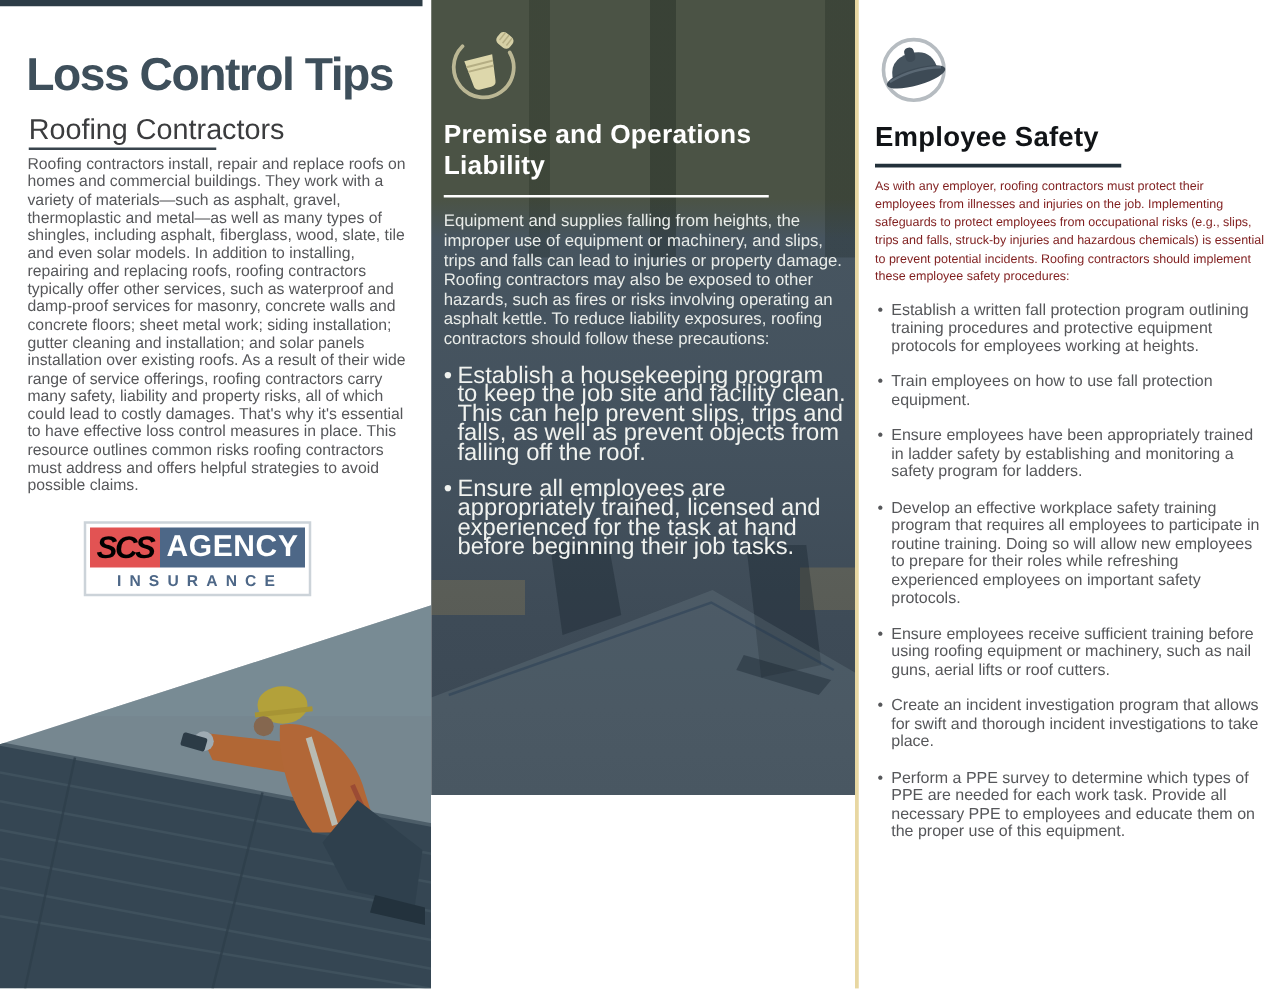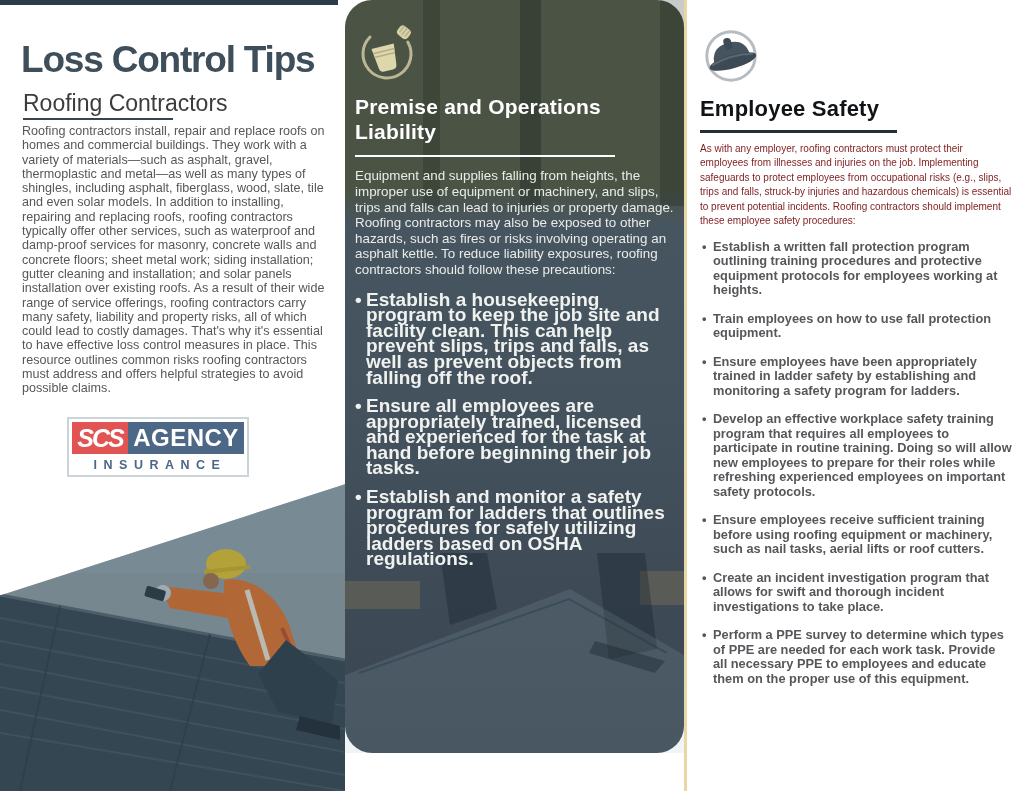--- a/index.html
+++ b/index.html
@@ -18,61 +18,60 @@
   .subtitle { position:absolute; left:23px; top:90px; font-size:23px; font-weight:400; color:#3b3c3e; }
   .subtitle-rule { position:absolute; left:23px; top:118px; width:150px; height:2px; background:#39444d; }
   .left-body {
     position:absolute; left:22px; top:124px; margin:0; width:313px;
     font-size:12.6px; line-height:14.3px; color:#56575a;
   }
   
   .logo { position:absolute; left:67px; top:417px; width:172px; border:2px solid #ccd3d9; background:#fff; padding:3px; }
   .logo-row { display:flex; height:32px; }
   .logo-scs {
-    background:#e25353; color:#ffffff; font-weight:800; font-style:italic; font-size:25px;
+    background:#e25353; color:#000000; font-weight:800; font-style:italic; font-size:25px;
     display:flex; align-items:center; justify-content:center; width:56px; letter-spacing:-2px;
   }
   .logo-agency {
     background:#4d6787; color:#fff; font-weight:700; font-size:24px; letter-spacing:0.5px;
     display:flex; align-items:center; justify-content:center; flex:1;
   }
   .logo-ins {
     color:#4d6787; font-size:12.5px; font-weight:600; letter-spacing:6.5px; text-align:center;
     padding-top:4px; padding-left:4px;
   }
   
   .photo {
     position:absolute; left:0; top:478px; width:345px; height:313px;
     clip-path:polygon(0 37.5%, 100% 2%, 100% 100%, 0 100%);
   }
   .photo svg { display:block; }
   
   .col-mid {
-    position:absolute; left:345px; top:0; width:339px; height:753px;
+    position:absolute; left:345px; top:0; width:339px; height:636px;
     background:linear-gradient(180deg,#4b5345 0%, #4b5345 25%, #475560 30%, #44525e 55%, #3e4b57 78%, #3a4753 100%);
-    border-radius:27px;
   }
   .mid-top {
     position:absolute; left:0; top:0; width:339px; height:206px;
     background:linear-gradient(90deg,
       rgba(0,0,0,0) 0 78px, rgba(15,25,15,0.22) 78px 95px,
       rgba(0,0,0,0) 95px 175px, rgba(10,20,15,0.28) 175px 196px,
       rgba(0,0,0,0) 196px 315px, rgba(10,20,15,0.22) 315px 100%);
   }
   .mid-bottom { position:absolute; left:0; bottom:0; width:339px; height:200px; }
   .mid-content { position:relative; z-index:2; padding:0 12px 0 8px; }
   .icon-falling { margin:20px 0 0 2px; }
   .mid-heading {
     margin:6px 0 0 2px; width:280px;
     font-size:21px; font-weight:800; color:#ffffff; line-height:1.2; letter-spacing:0.2px;
   }
   .mid-rule { width:260px; height:2px; background:#ffffff; margin:11px 0 11px 2px; }
   .mid-intro { margin:0 0 0 2px; width:320px; font-size:13.4px; line-height:15.6px; color:#e9ece9; }
   .bullets { list-style:none; margin:0; padding:0; }
-  .bullets li { position:relative; padding-left:11px;font-weight:bold; }
+  .bullets li { position:relative; padding-left:11px; }
   .bullets li::before { content:"\2022"; position:absolute; left:0; top:0; }
   .mid-bullets { margin:14px 0 0 2px; width:322px; font-size:19px; line-height:15.6px; color:#f0f2ef; }
   .mid-bullets li { margin-bottom:13px; }
   
   .col-right {
     position:absolute; left:684px; top:0; width:340px; height:791px; background:#fff;
     border-left:3px solid #e8d7a2; box-sizing:border-box; padding:0 14px 0 13px;
   }
   .icon-hat { margin:24px 0 0 0; }
   .right-heading { margin:6px 0 0 0; font-size:22px; font-weight:900; color:#111417; letter-spacing:0.2px; }
@@ -165,21 +164,20 @@
           <line x1="48.5" y1="7" x2="48.5" y2="15.5" stroke="#b5ae84" stroke-width="1.2"></line>
           <line x1="52" y1="7.5" x2="52" y2="15" stroke="#b5ae84" stroke-width="1.2"></line>
         </g>
       </svg>
       <h2 class="mid-heading">Premise and Operations Liability</h2>
       <div class="mid-rule"></div>
       <p class="mid-intro">Equipment and supplies falling from heights, the improper use of equipment or machinery, and slips, trips and falls can lead to injuries or property damage. Roofing contractors may also be exposed to other hazards, such as fires or risks involving operating an asphalt kettle. To reduce liability exposures, roofing contractors should follow these precautions:</p>
       <ul class="bullets mid-bullets">
           <li>Establish a housekeeping program to keep the job site and facility clean. This can help prevent slips, trips and falls, as well as prevent objects from falling off the roof.</li>
           <li>Ensure all employees are appropriately trained, licensed and experienced for the task at hand before beginning their job tasks.</li>
-          <li>Establish and monitor a safety program for ladders that outlines procedures for safely utilizing ladders based on OSHA regulations.</li>
         </ul>
     </div>
   </div>
 
   <div class="col-right">
     <svg class="icon-hat" width="62" height="62" viewBox="0 0 64 64">
       <circle cx="32" cy="33" r="25" fill="none" stroke="#b6bcc1" stroke-width="3"></circle>
       <g transform="rotate(-16 32 32)">
         <path d="M13 38 Q13 19 32 19 Q51 19 51 38 Z" fill="#46545f"></path>
         <rect x="28" y="14" width="8" height="12" rx="3.5" fill="#3d4a55"></rect>
@@ -188,19 +186,19 @@
       </g>
     </svg>
     <h2 class="right-heading">Employee Safety</h2>
     <div class="right-rule"></div>
     <p class="right-intro">As with any employer, roofing contractors must protect their employees from illnesses and injuries on the job. Implementing safeguards to protect employees from occupational risks (e.g., slips, trips and falls, struck-by injuries and hazardous chemicals) is essential to prevent potential incidents. Roofing contractors should implement these employee safety procedures:</p>
     <ul class="bullets right-bullets">
         <li>Establish a written fall protection program outlining training procedures and protective equipment protocols for employees working at heights.</li>
         <li>Train employees on how to use fall protection equipment.</li>
         <li>Ensure employees have been appropriately trained in ladder safety by establishing and monitoring a safety program for ladders.</li>
         <li>Develop an effective workplace safety training program that requires all employees to participate in routine training. Doing so will allow new employees to prepare for their roles while refreshing experienced employees on important safety protocols.</li>
-        <li>Ensure employees receive sufficient training before using roofing equipment or machinery, such as nail tasks, aerial lifts or roof cutters.</li>
+        <li>Ensure employees receive sufficient training before using roofing equipment or machinery, such as nail guns, aerial lifts or roof cutters.</li>
         <li>Create an incident investigation program that allows for swift and thorough incident investigations to take place.</li>
         <li>Perform a PPE survey to determine which types of PPE are needed for each work task. Provide all necessary PPE to employees and educate them on the proper use of this equipment.</li>
       </ul>
   </div>
 
 </div>
 
 </body></html>

